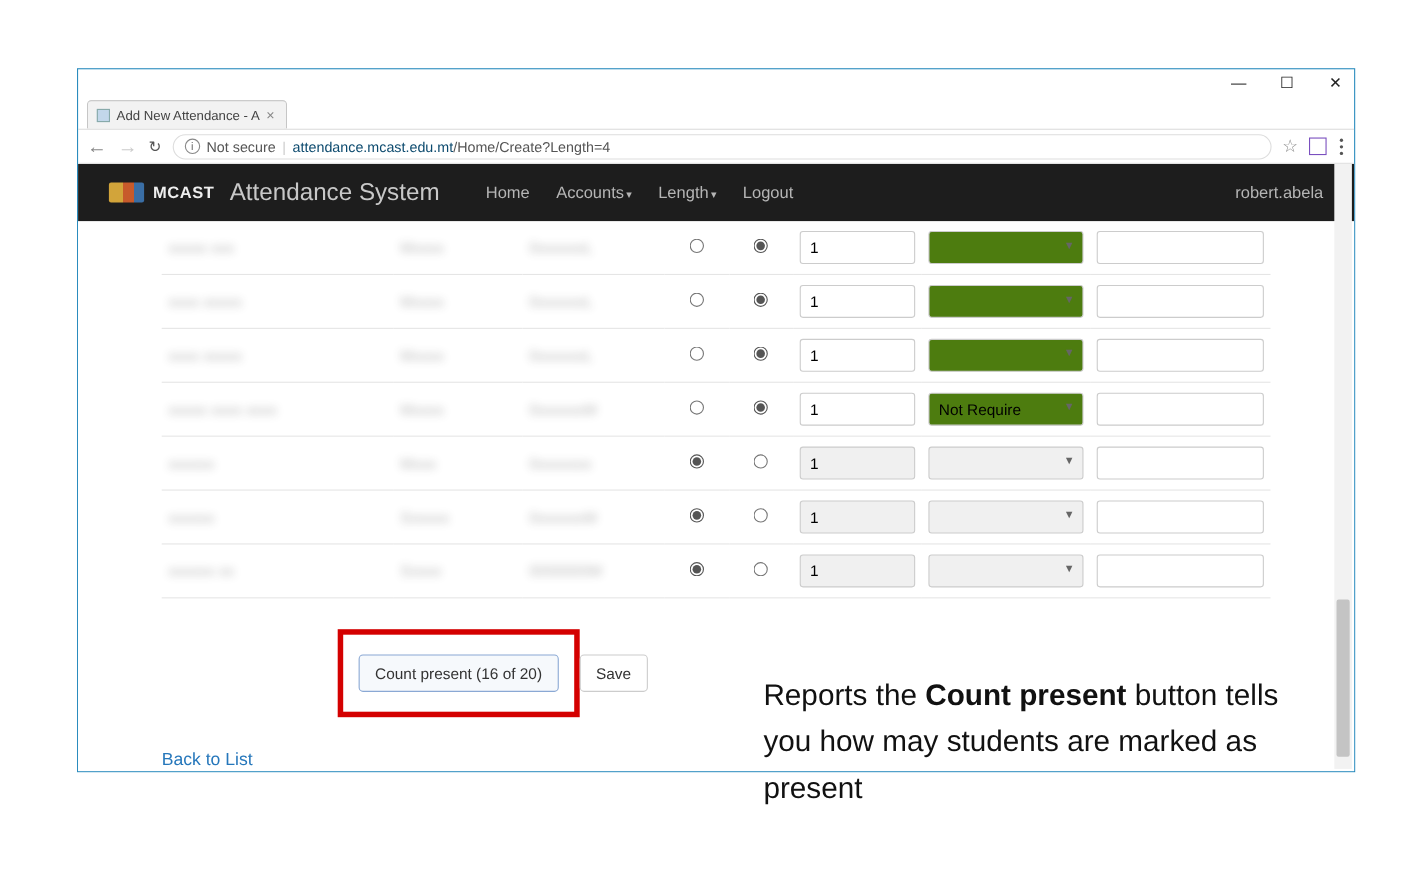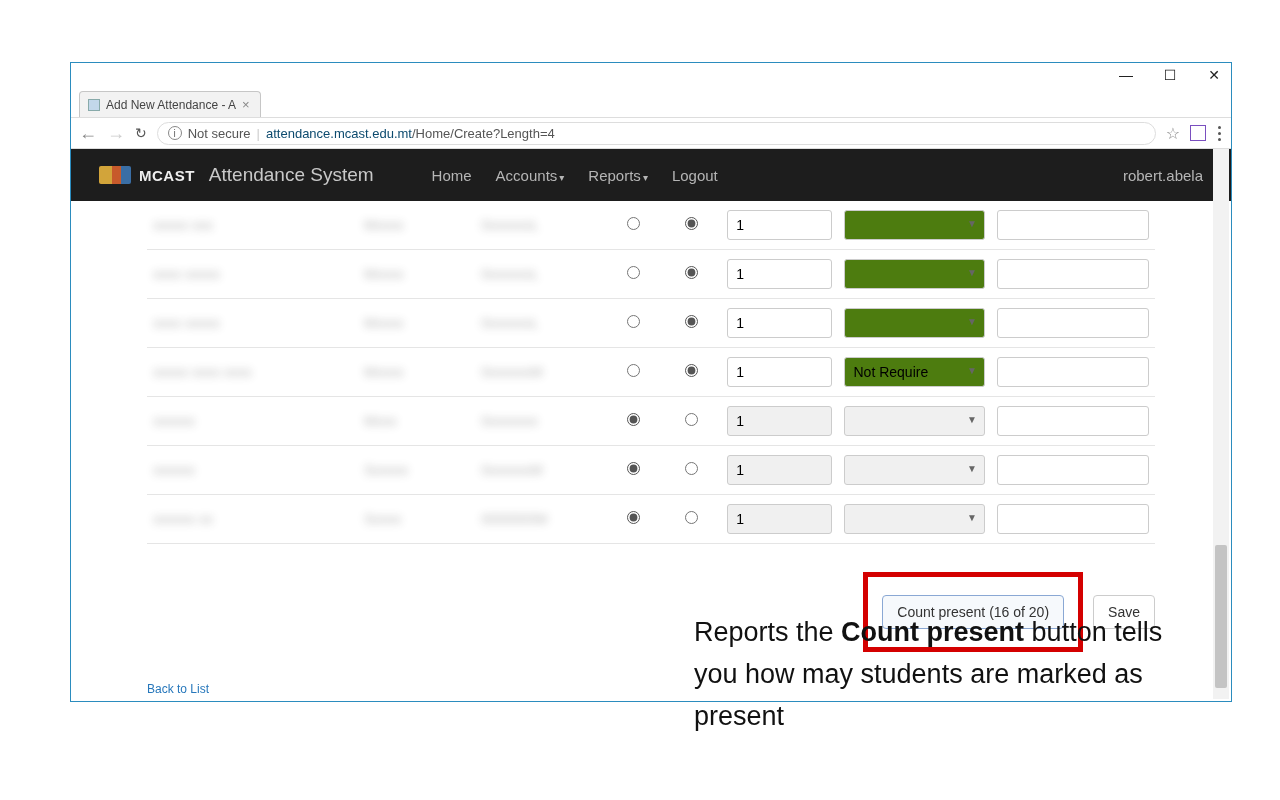--- a/index.html
+++ b/index.html
@@ -74,21 +74,21 @@
     display: flex; align-items: center; padding: 0 28px;
     font-size: 15px;
   }
   .brand-logo {
     width: 32px; height: 18px;
     background: linear-gradient(to right, #d2a43a 0 40%, #c75a2b 40% 70%, #3a6ea5 70% 100%);
     border-radius: 2px;
     margin-right: 8px;
   }
   .brand-name { font-weight: bold; color: #eee; margin-right: 14px; letter-spacing: 0.5px; }
-  .brand-sub { color: #c8c8c8; font-weight: 300; font-size: 19px; margin-right: 46px; }
+  .brand-sub { color: #c8c8c8; font-weight: 300; font-size: 22px; margin-right: 30px; }
   .navlink { color: #b5b5b5; text-decoration: none; padding: 0 12px; cursor:pointer;text-align:center; }
   .navlink .caret { font-size:10px; margin-left:2px; }
   .nav-spacer { flex: 1; }
   .nav-user { color: #b5b5b5; }
   
   .content {
     padding: 0 76px 0 76px;
   }
   .att-table { width: 100%; border-collapse: collapse; }
   .att-table tr { border-bottom: 1px solid #e5e5e5; }
@@ -103,28 +103,28 @@
   input[type="radio"] { width: 13px; height: 13px; accent-color: #555; cursor:pointer; }
   .num-input, .sel-input, .txt-input {
     width: 100%; height: 30px; border: 1px solid #ccc; border-radius: 3px;
     padding: 0 8px; font-size: 14px; background: #fff;
   }
   .sel-input { appearance: none; background: #4d7c0f; position:relative; }
   .sel-wrap { position: relative; }
   .sel-wrap::after { content:"▼"; position:absolute; right:8px; top:8px; font-size:10px; color:#666; pointer-events:none; }
   .disabled-field { background: #f0f0f0 !important; }
   
-  .btn-row { margin: 28px 0 10px 160px; display:flex; gap:10px; align-items:center;justify-content:flex-end; }
+  .btn-row { margin: 28px 0 10px 160px; display:flex; align-items:center; }
   .red-box { border: 5px solid #d40000; padding: 18px 14px 18px 14px; display:inline-block; }
   .btn {
     border: 1px solid #ccc; background: #fff; border-radius: 4px;
     padding: 8px 14px; font-size: 14px; color: #333; cursor:pointer;
   }
   .btn-count { border: 1px solid #8aa8d4; background: #f6f9fc; }
-  .back-link { display:block; margin: 30px 0 0 0; color: #2677bb; text-decoration:none; cursor:pointer; font-size:12px; }
+  .back-link { display:block; margin: 30px 0 0 0; color: #2677bb; text-decoration:none; cursor:pointer; font-size:16px; }
   
   .vscroll {
     position:absolute; right:2px; top:86px; bottom:2px; width:16px;
     background:#f2f2f2;
   }
   .vscroll-thumb {
     position:absolute; left:2px; right:2px; top:72%; height:26%;
     background:#c4c4c4; border-radius:2px;
   }
   
@@ -174,21 +174,21 @@
       </span>
   </div>
 
   <div class="viewport">
     <nav class="navbar">
       <span class="brand-logo"></span>
       <span class="brand-name">MCAST</span>
       <span class="brand-sub">Attendance System</span>
       <a class="navlink">Home</a>
       <a class="navlink"><span>Accounts</span><span class="caret">▾</span></a>
-      <a class="navlink"><span>Reports</span><span class="caret">▾</span></a>
+      <a class="navlink"><span>Length</span><span class="caret">▾</span></a>
       <a class="navlink">Logout</a>
       <span class="nav-spacer"></span>
       <span class="nav-user">robert.abela</span>
     </nav>
 
     <div class="content">
       <table class="att-table">
         <tbody id="tbody">
             <tr>
               <td class="td-name">xxxxx xxx</td>

